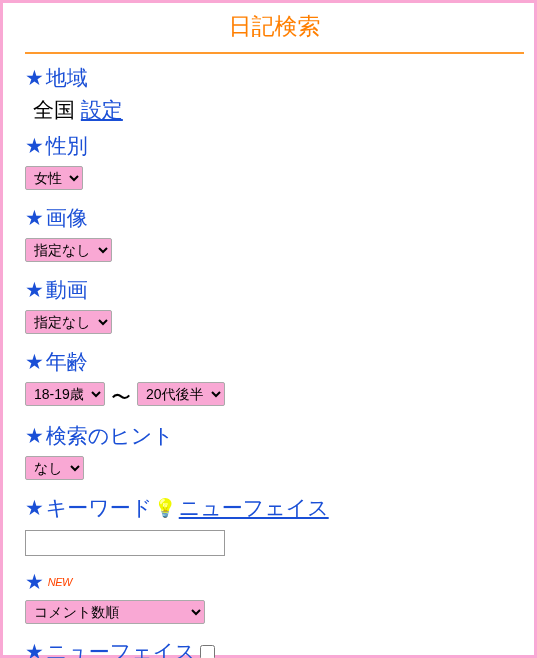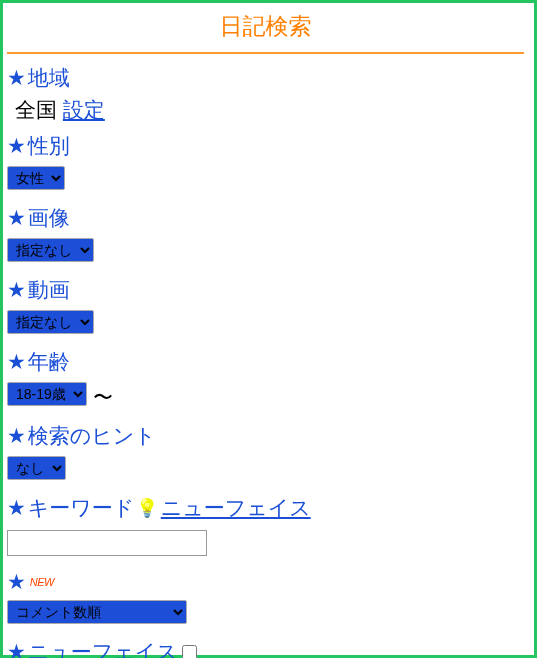--- a/index.html
+++ b/index.html
@@ -5,23 +5,23 @@
   * { box-sizing: border-box; }
   body {
     margin: 0;
     padding: 0;
     font-family: Arial, "Hiragino Kaku Gothic ProN", "Yu Gothic", Meiryo, sans-serif;
     background: #fff;
   }
   .container {
     width: 537px;
     height: 658px;
-    border: 3px solid #22c55e;
+    border: 3px solid #f9a8d4;
     background: #fff;
-    padding: 8px 10px 12px 4px;
+    padding: 8px 10px 12px 22px;
   }
   .title {
     color: #ff7f00;
     font-size: 23px;
     text-align: center;
     padding: 0 0 10px 0;
   }
   .hr {
     border: none;
     border-top: 2px solid #ff9a2e;
@@ -43,21 +43,21 @@
     font-size: 21px;
     margin: 2px 0 8px 8px;
   }
   .link {
     color: #1a4fd6;
     text-decoration: underline;
     cursor: pointer;
   }
   select {
     font-size: 14px;
-    background: #1d4ed8;
+    background: #f9a8d4;
     border: 1px solid #aaa;
     border-radius: 2px;
     padding: 2px 4px;
     margin: 2px 0 8px 0;
   }
   .range-row {
     display: flex;
     align-items: center;
     gap: 6px;
     margin: 2px 0 8px 0;
@@ -143,20 +143,23 @@
   
   <div class="section-label">
     <span class="star">★</span>
       <span>年齢</span>
   </div>
   <div class="range-row">
     <select>
       <option>18-19歳</option>
     </select>
     <span class="range-sep">〜</span>
+    <select>
+      <option>20代後半</option>
+    </select>
   </div>
 
   
   <div class="section-label">
     <span class="star">★</span>
       <span>検索のヒント</span>
   </div>
   <select>
     <option>なし</option>
   </select>

